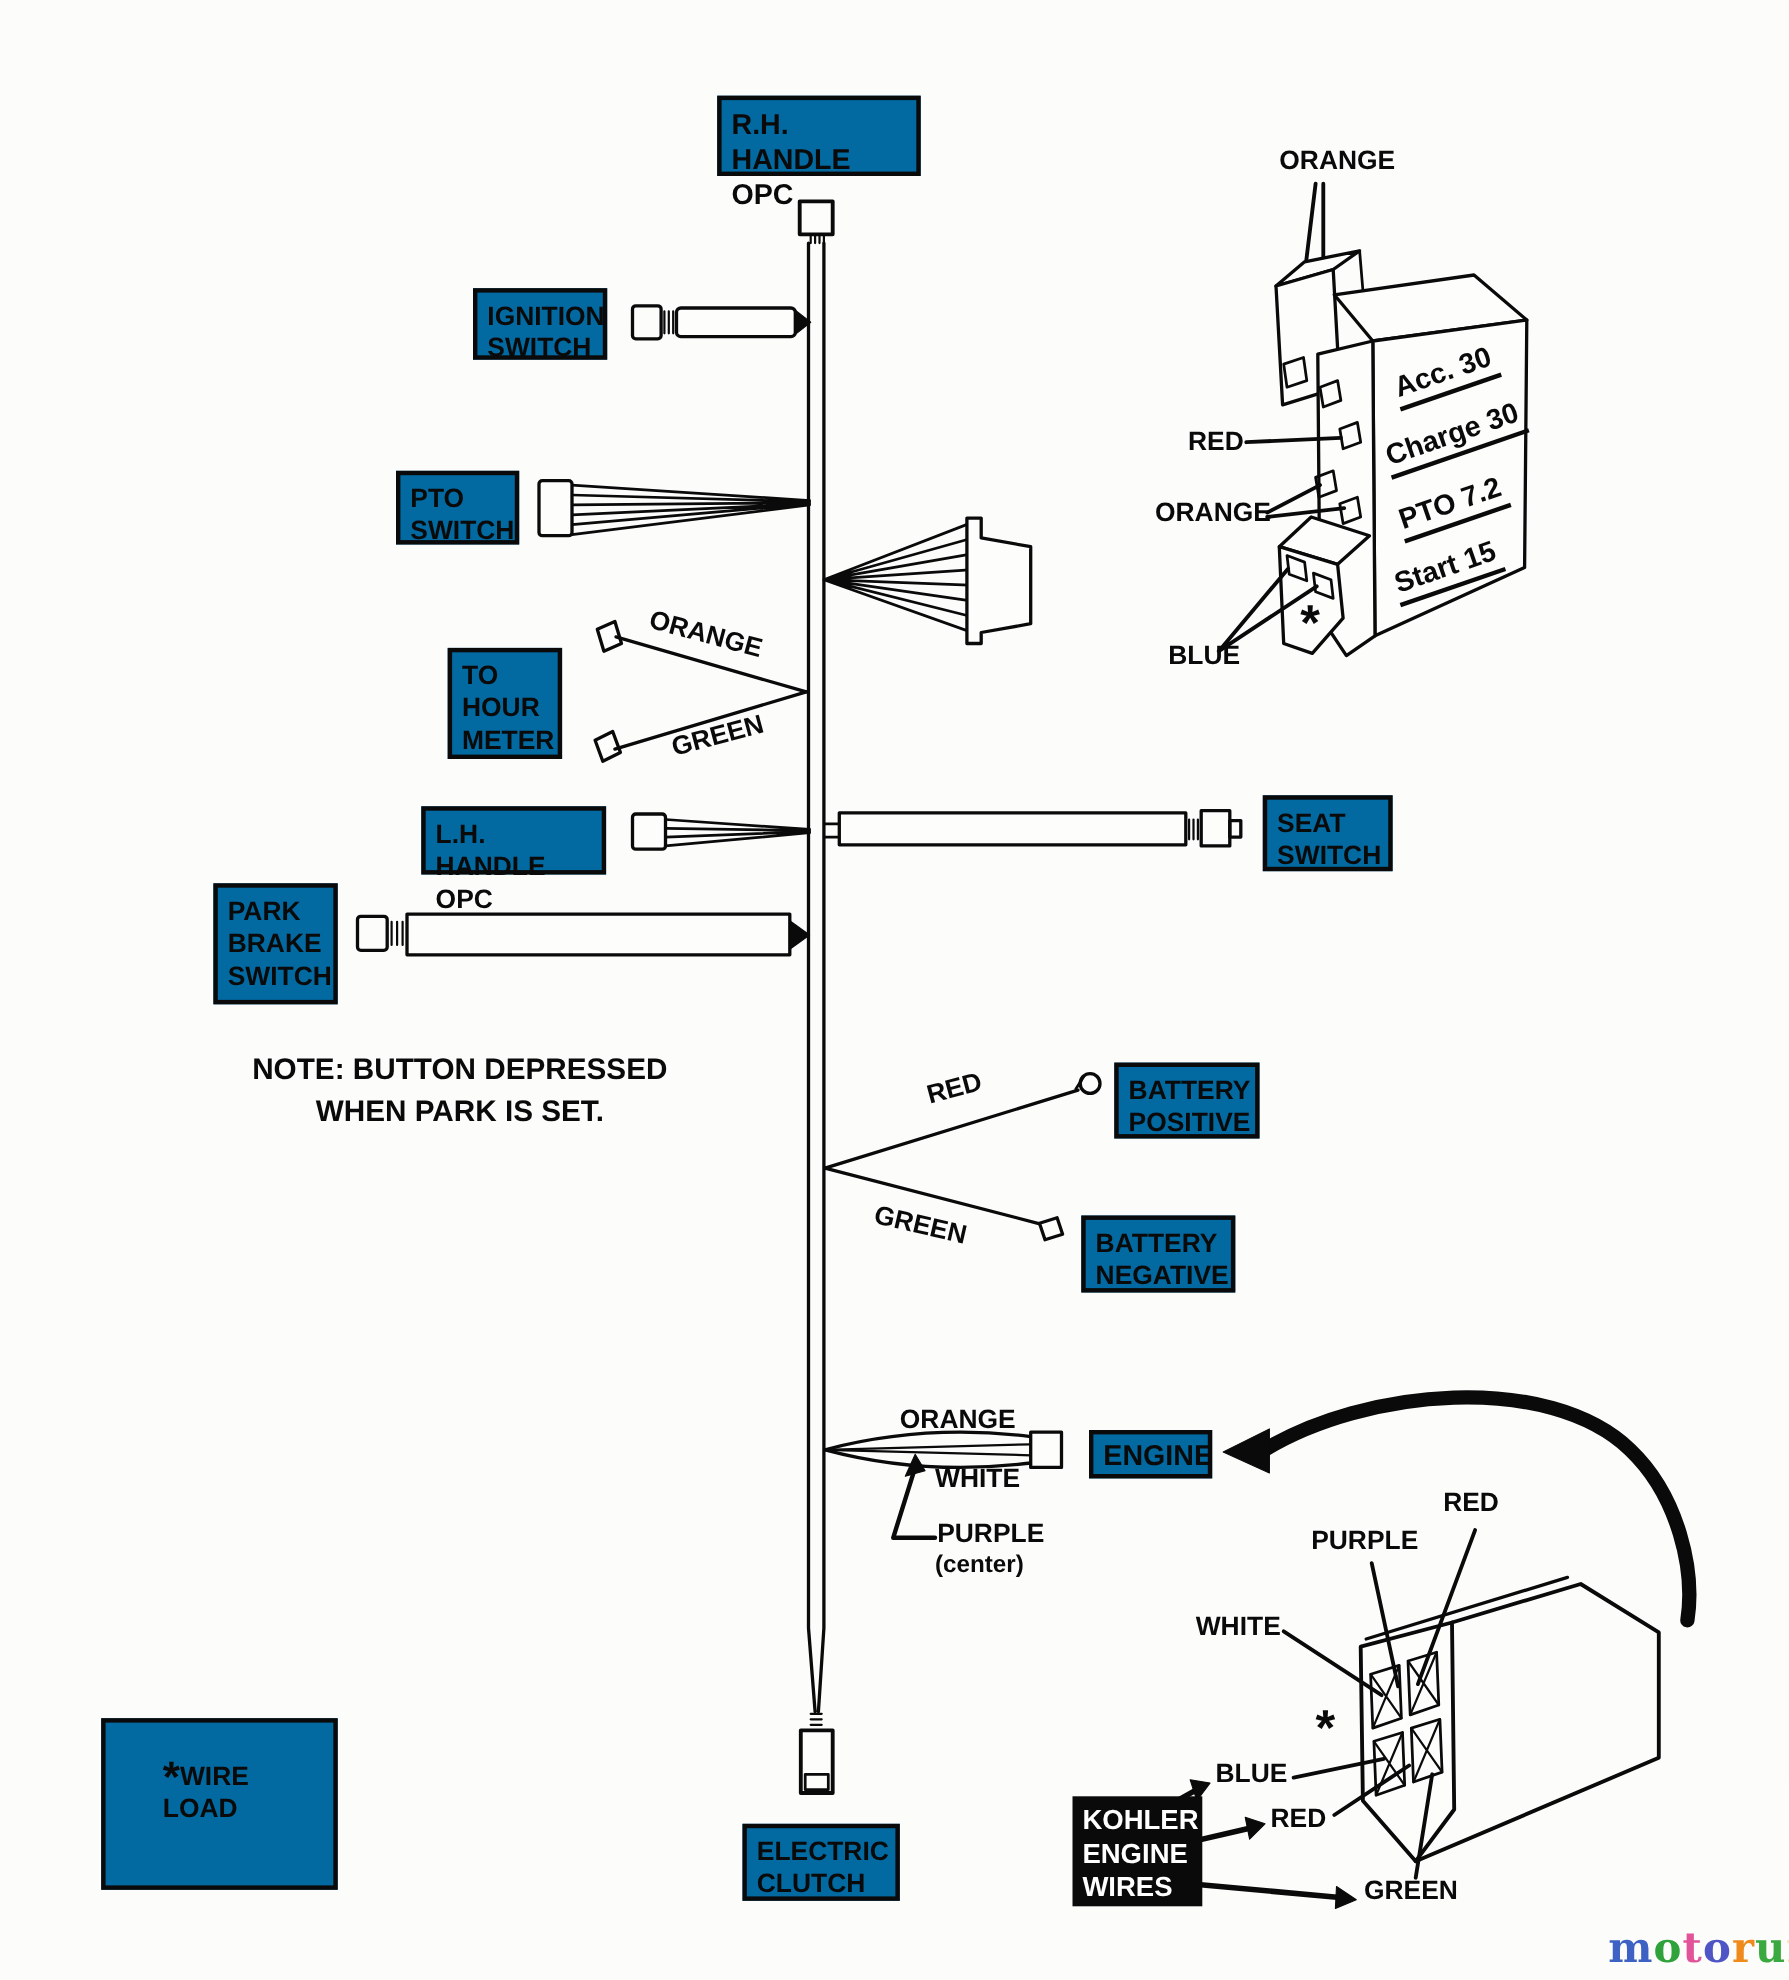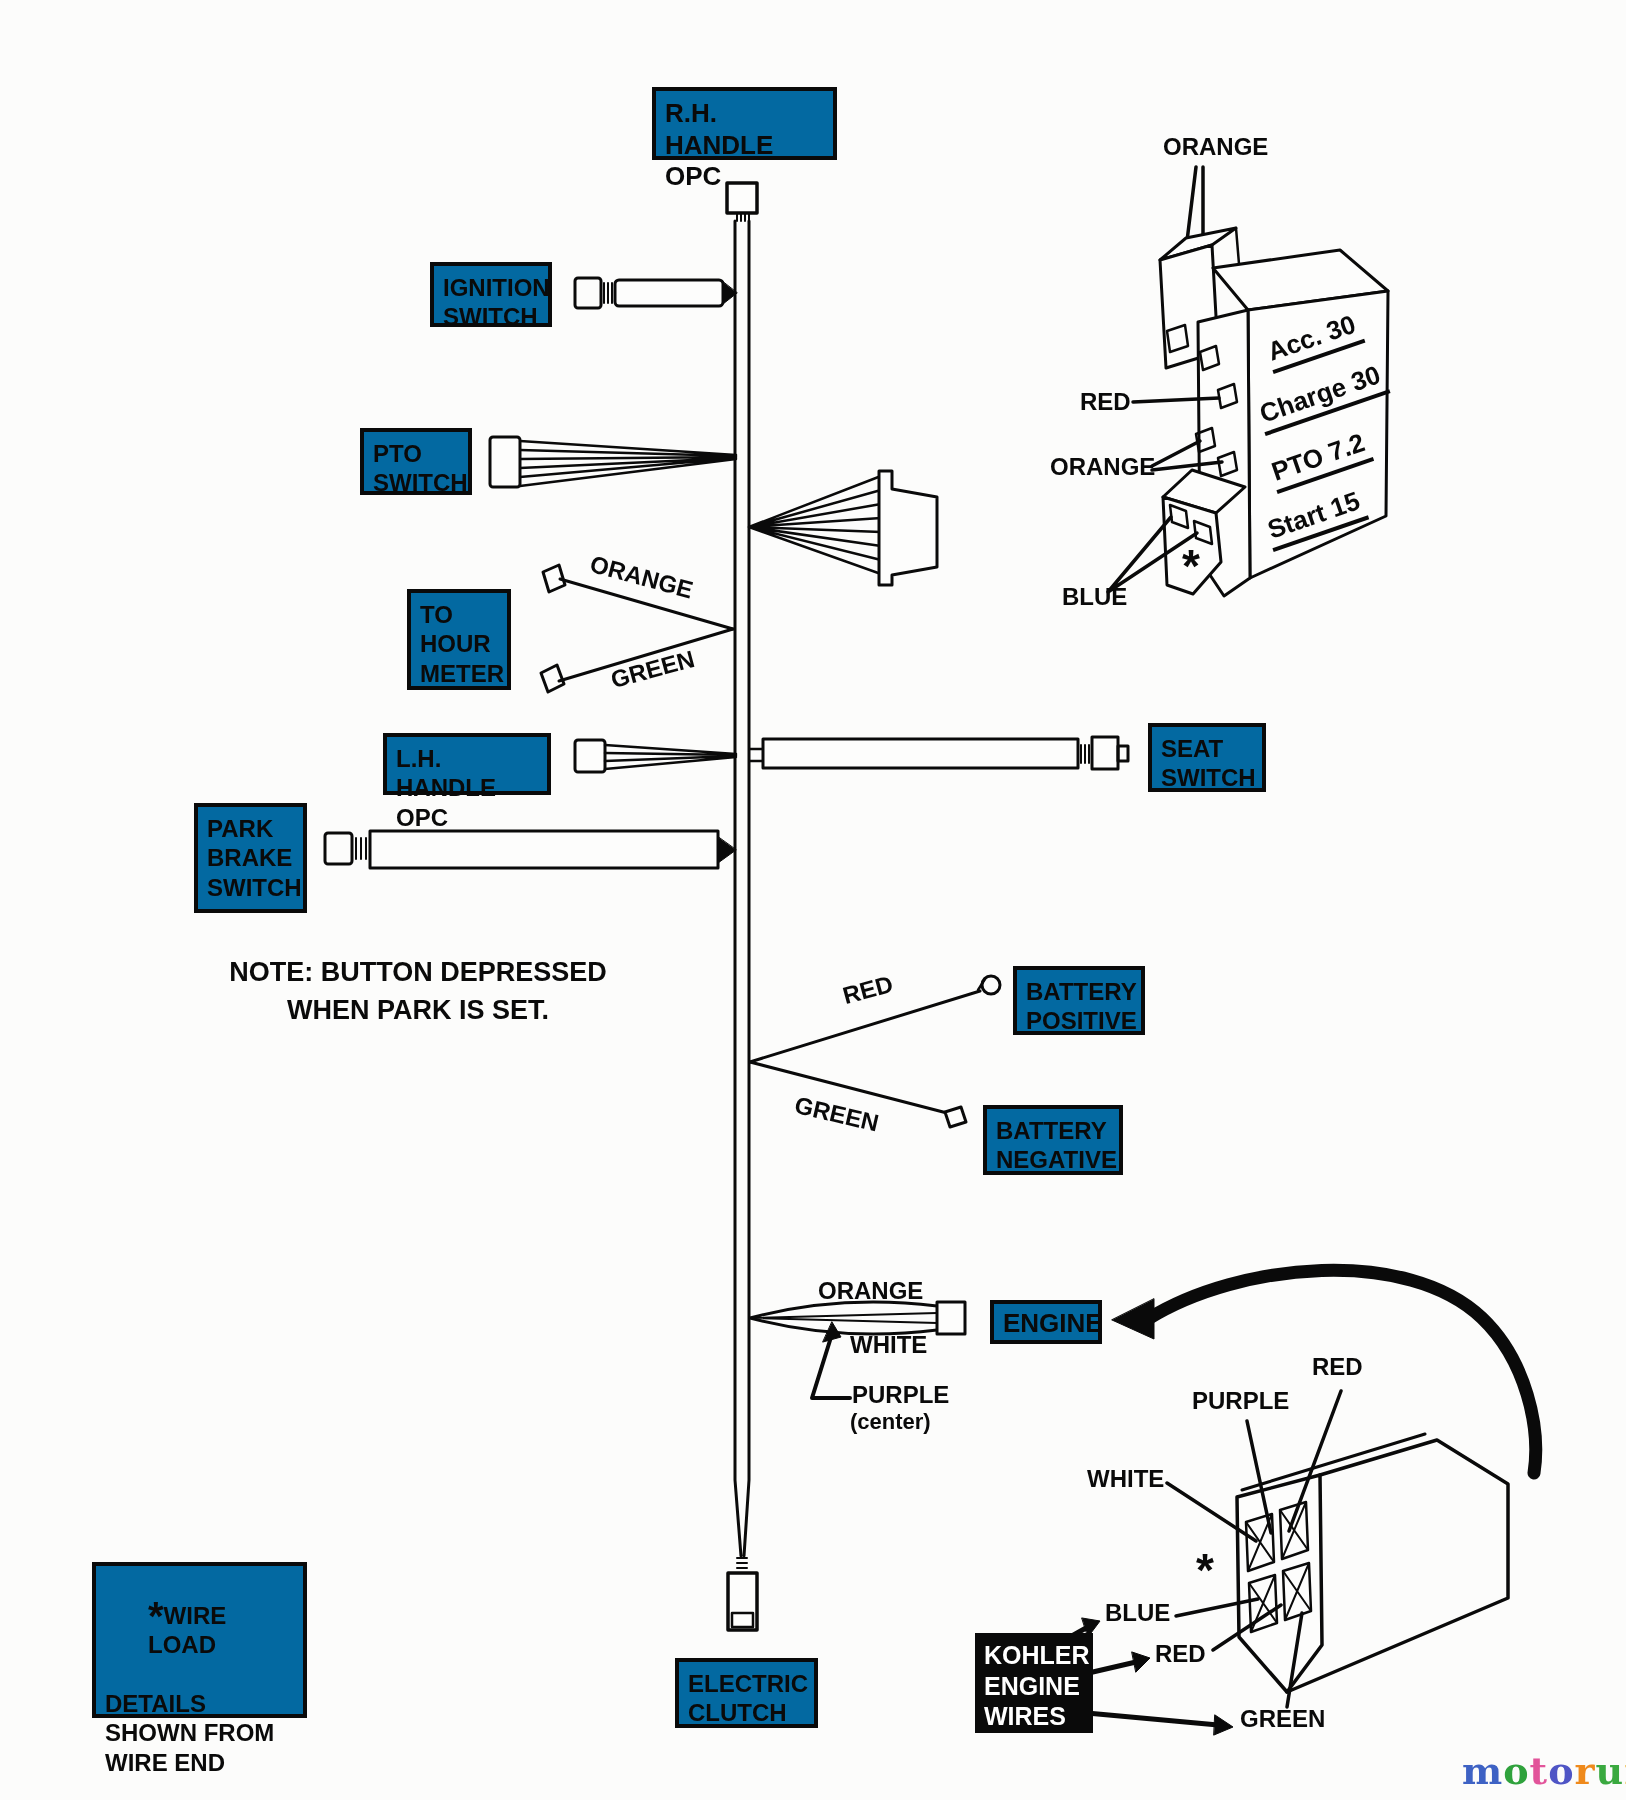--- a/index.html
+++ b/index.html
@@ -200,23 +200,20 @@
 
 <div class="box" style="left:675px;top:1658px;width:143px;height:70px;">ELECTRIC
 CLUTCH</div>
 
 <div class="box black" style="left:935px;top:1633px;width:118px;height:100px;margin-left:40px;">KOHLER
 ENGINE
 WIRES</div>
 
 <div class="box" style="left:92px;top:1562px;width:215px;height:156px;">
   <div class="wl-line1"><span class="wl-ast">*</span><span>WIRE LOAD</span></div>
-  <div style="white-space:pre-line;">DETAILS
-SHOWN FROM
-WIRE END</div>
 </div>
 
 <div class="lbl note" style="left:198px;top:958px;">NOTE: BUTTON DEPRESSED</div>
 <div class="lbl note" style="left:198px;top:996px;">WHEN PARK IS SET.</div>
 
 <div class="lbl" style="left:594px;top:551px;transform:rotate(15deg);">ORANGE</div>
 <div class="lbl" style="left:608px;top:668px;transform:rotate(-15deg);">GREEN</div>
 
 <div class="lbl" style="left:840px;top:984px;transform:rotate(-15deg);">RED</div>
 <div class="lbl" style="left:798px;top:1092px;transform:rotate(13deg);">GREEN</div>

